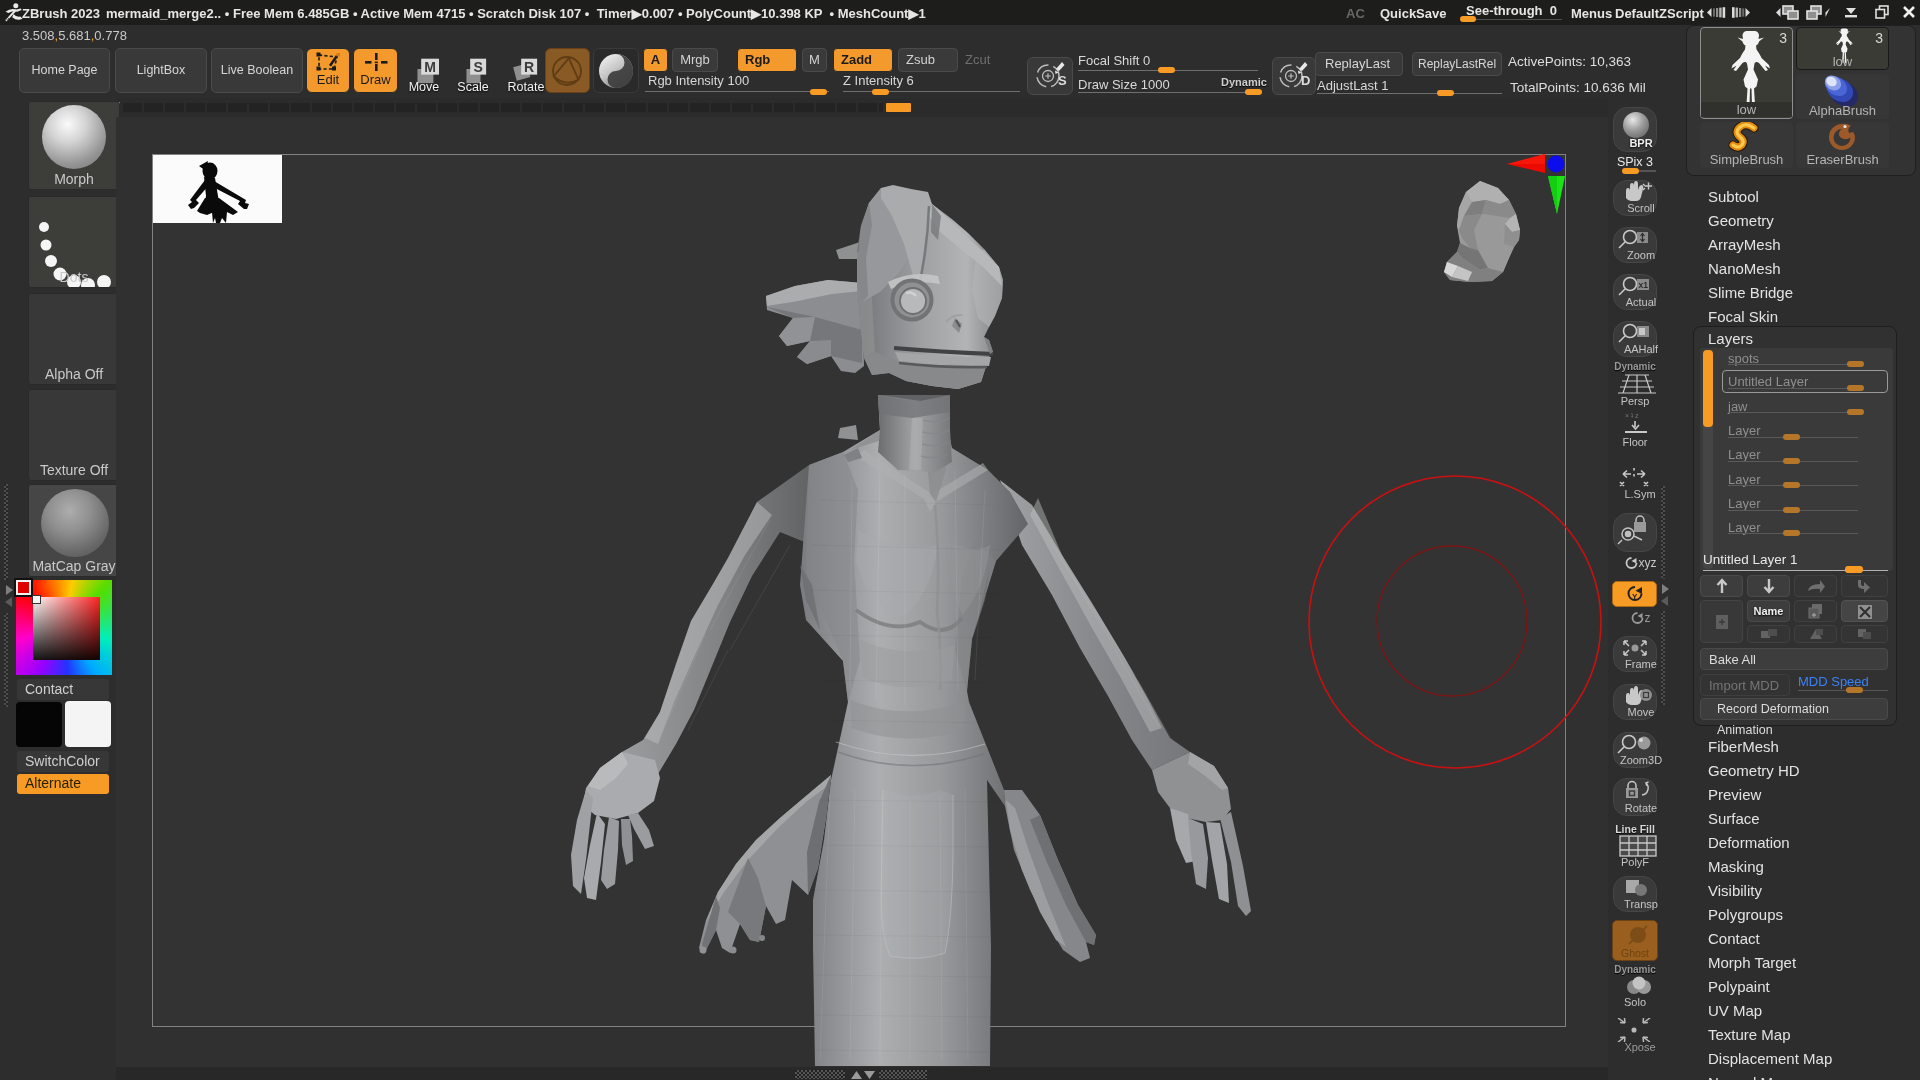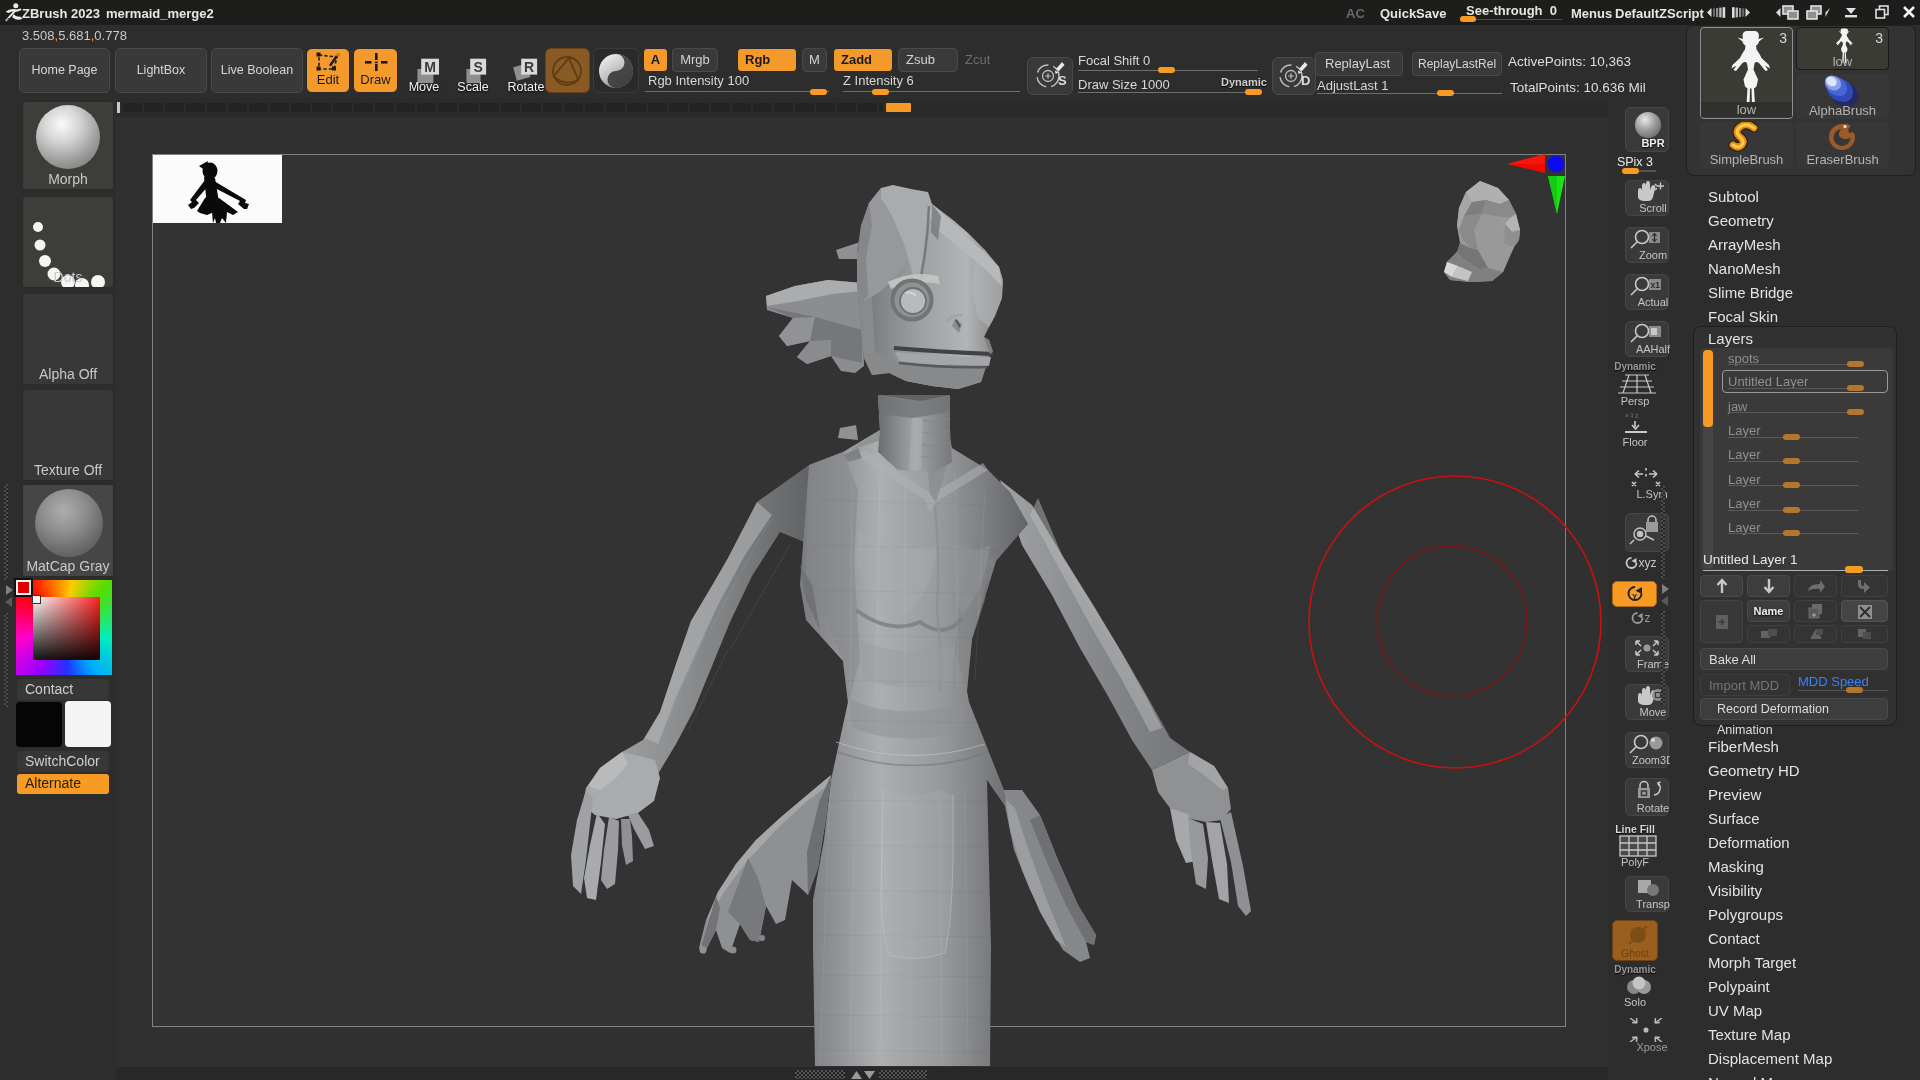--- a/index.html
+++ b/index.html
@@ -17,50 +17,51 @@
   color:#d6d6d6; font-size:12.5px; text-align:center; }
 .btn-sm { position:absolute; background:#3a3a3a; border:1px solid #4a4a4a; border-radius:4px;
   color:#d2d2d2; font-size:13px; text-align:center; }
 .orange { background:#f49a2d; border-color:#2a2a2a; color:#1a1a1a; }
 .slider-label { position:absolute; color:#d8d8d8; font-size:13px; white-space:nowrap; }
 .slider-line { position:absolute; height:1px; background:#6f6f6f; }
 .handle { position:absolute; width:17px; height:6px; border-radius:3px; background:#f79b25; }
 .handle.bronze { background:#b5762a; }
 
 #leftbar { left:0; top:98px; width:116px; height:982px; background:#2d2d2d; }
-.ltile { position:absolute; left:22px; width:92px; background:#3d3e39; border:1px solid #2a2a2a; border-radius:3px; }
+.ltile { position:absolute; left:28px; width:92px; background:#3d3e39; border:1px solid #2a2a2a; border-radius:3px; }
 .ltile .lab { position:absolute; left:0; right:0; bottom:2px; text-align:center; color:#c9c9c9; font-size:14px; }
 .lbtn { position:absolute; left:17px; width:92px; background:#373737; border-radius:3px;
   color:#cfcfcf; font-size:14px; padding-left:8px; }
 
 #canvas { left:116px; top:117px; width:1492px; height:950px; background:#303031; overflow:hidden; }
 #canvasbottom { left:116px; top:1067px; width:1492px; height:13px; background:#282828; }
 
 #rstrip { left:1608px; top:98px; width:62px; height:982px; background:#2d2d2d; }
-.rbtn { position:absolute; left:5px; width:44px; background:#3a3a3a; border:1px solid #464646; border-radius:5px;margin-left:12px; }
+.rbtn { position:absolute; left:5px; width:44px; background:#3a3a3a; border:1px solid #464646; border-radius:14px; }
 .rlab { position:absolute; width:60px; left:-3px; text-align:center; color:#c4c4c4; font-size:11px; }
 
 #rpanel { left:1670px; top:25px; width:250px; height:1055px; background:#2d2d2d; }
 .rphead { position:absolute; left:38px; color:#e3e3e3; font-size:15px; white-space:nowrap; }
 </style>
 </head>
 <body>
 <div id="root">
   <div id="topbar" class="abs">
     <svg class="abs" style="left:4px;top:2px" width="22" height="21" viewBox="0 0 22 21">
       <g fill="#eceae7">
         <circle cx="11.8" cy="3.8" r="2.5"></circle>
         <path d="M1.5 9.8 Q6.5 5.8 12.5 7.6 L16.8 6.4 L17.6 8 L13.2 9.8 Q8.5 8.4 4.5 11 Z"></path>
         <path d="M12.8 8.6 L5.2 16.4 L2.6 19.4 L1.2 17.9 L4.2 15 L10.8 7.6 Z"></path>
         <path d="M9.5 12 Q12 15.2 16.2 14.6 L18.6 16.8 Q12.8 19.2 8.2 15.2 Z"></path>
         <path d="M2.2 16.8 L4.8 19.2 M3.4 15.6 L6 18.1" stroke="#1d1d1c" stroke-width="0.9" fill="none"></path>
       </g>
     </svg>
     <div class="t" style="left:22px">ZBrush 2023</div>
     <div class="t" style="left:106px">mermaid_merge2</div>
+    <div class="t" style="left:214px">.. • Free Mem 6.485GB • Active Mem 4715 • Scratch Disk 107 •&nbsp; Timer▶0.007 • PolyCount▶10.398 KP &nbsp;• MeshCount▶1</div>
     <div class="t" style="left:1346px;color:#686868">AC</div>
     <div class="t" style="left:1380px">QuickSave</div>
     <div class="t" style="left:1466px;top:3px">See-through&nbsp; 0</div>
     <div class="abs" style="left:1460px;top:19px;width:102px;height:1px;background:#4e4e4e"></div>
     <div class="abs" style="left:1460px;top:16px;width:16px;height:6px;border-radius:3px;background:#f79b25"></div>
     <div class="t" style="left:1571px">Menus</div>
     <div class="t" style="left:1615px">DefaultZScript</div>
     <svg class="abs" style="left:1707px;top:6px" width="48" height="13" viewBox="0 0 48 13">
       <g fill="#dcdcdc">
         <path d="M0 6.5 L4.5 2 L4.5 11 Z"></path>

